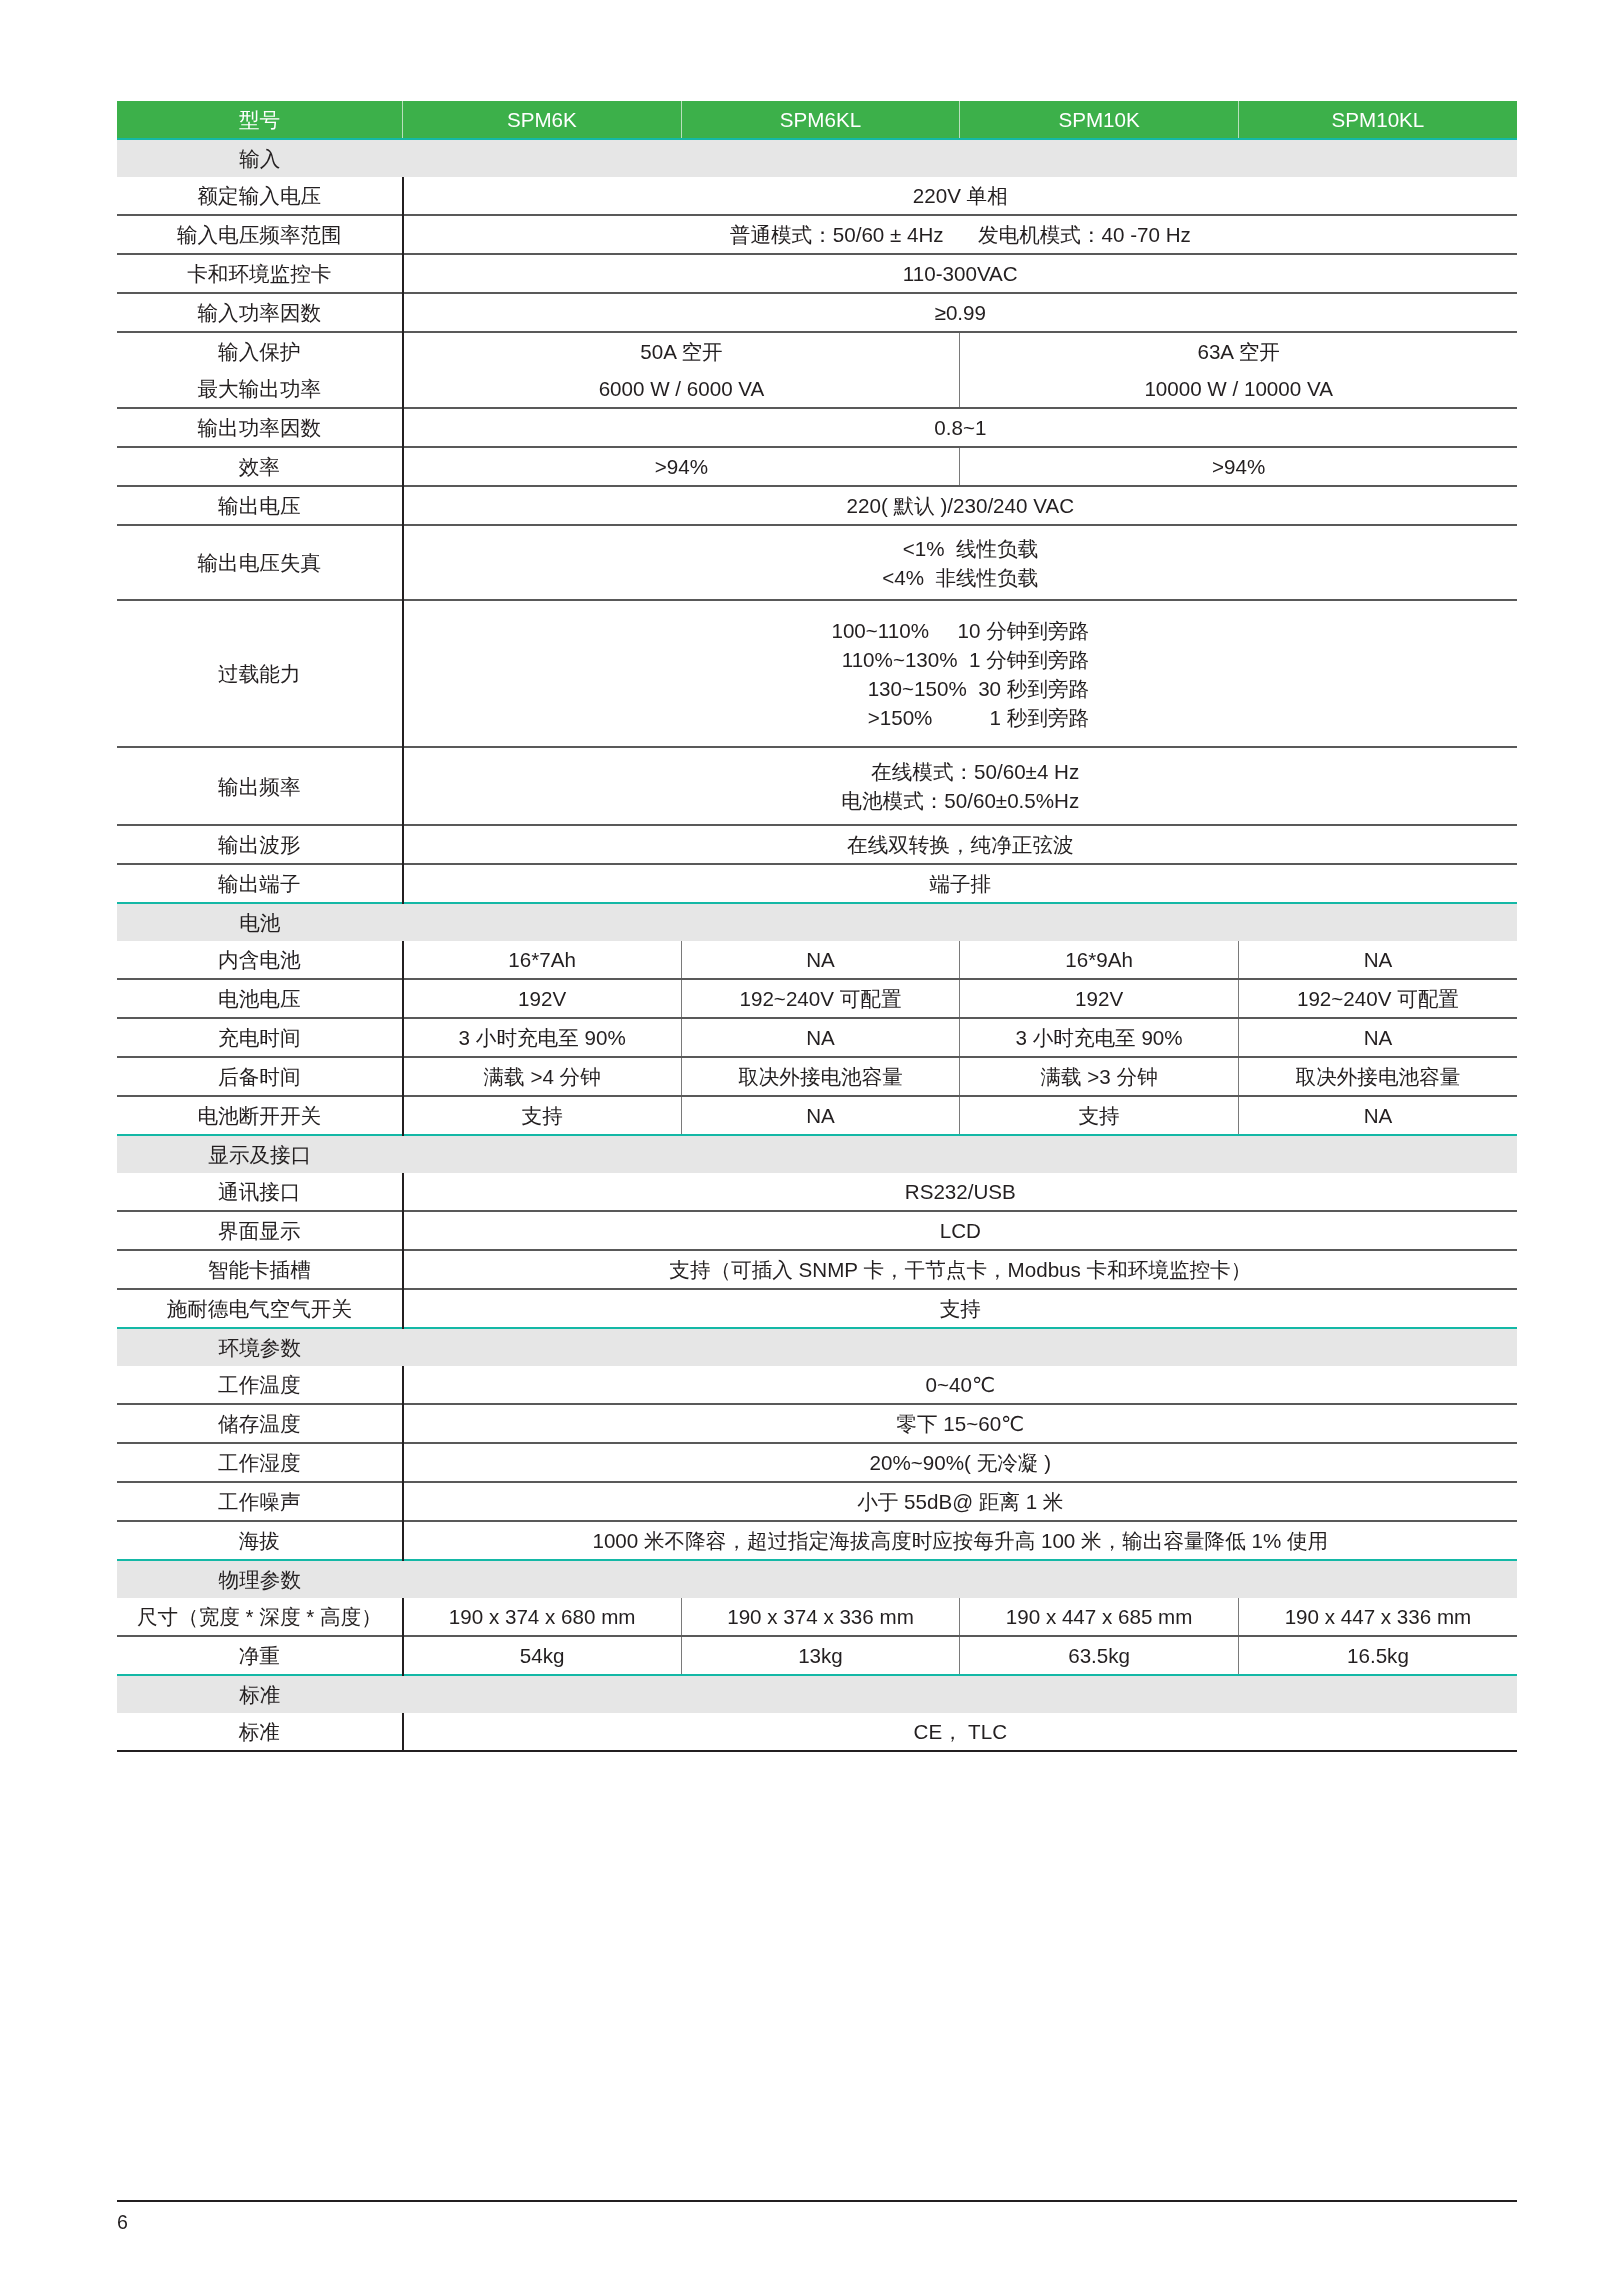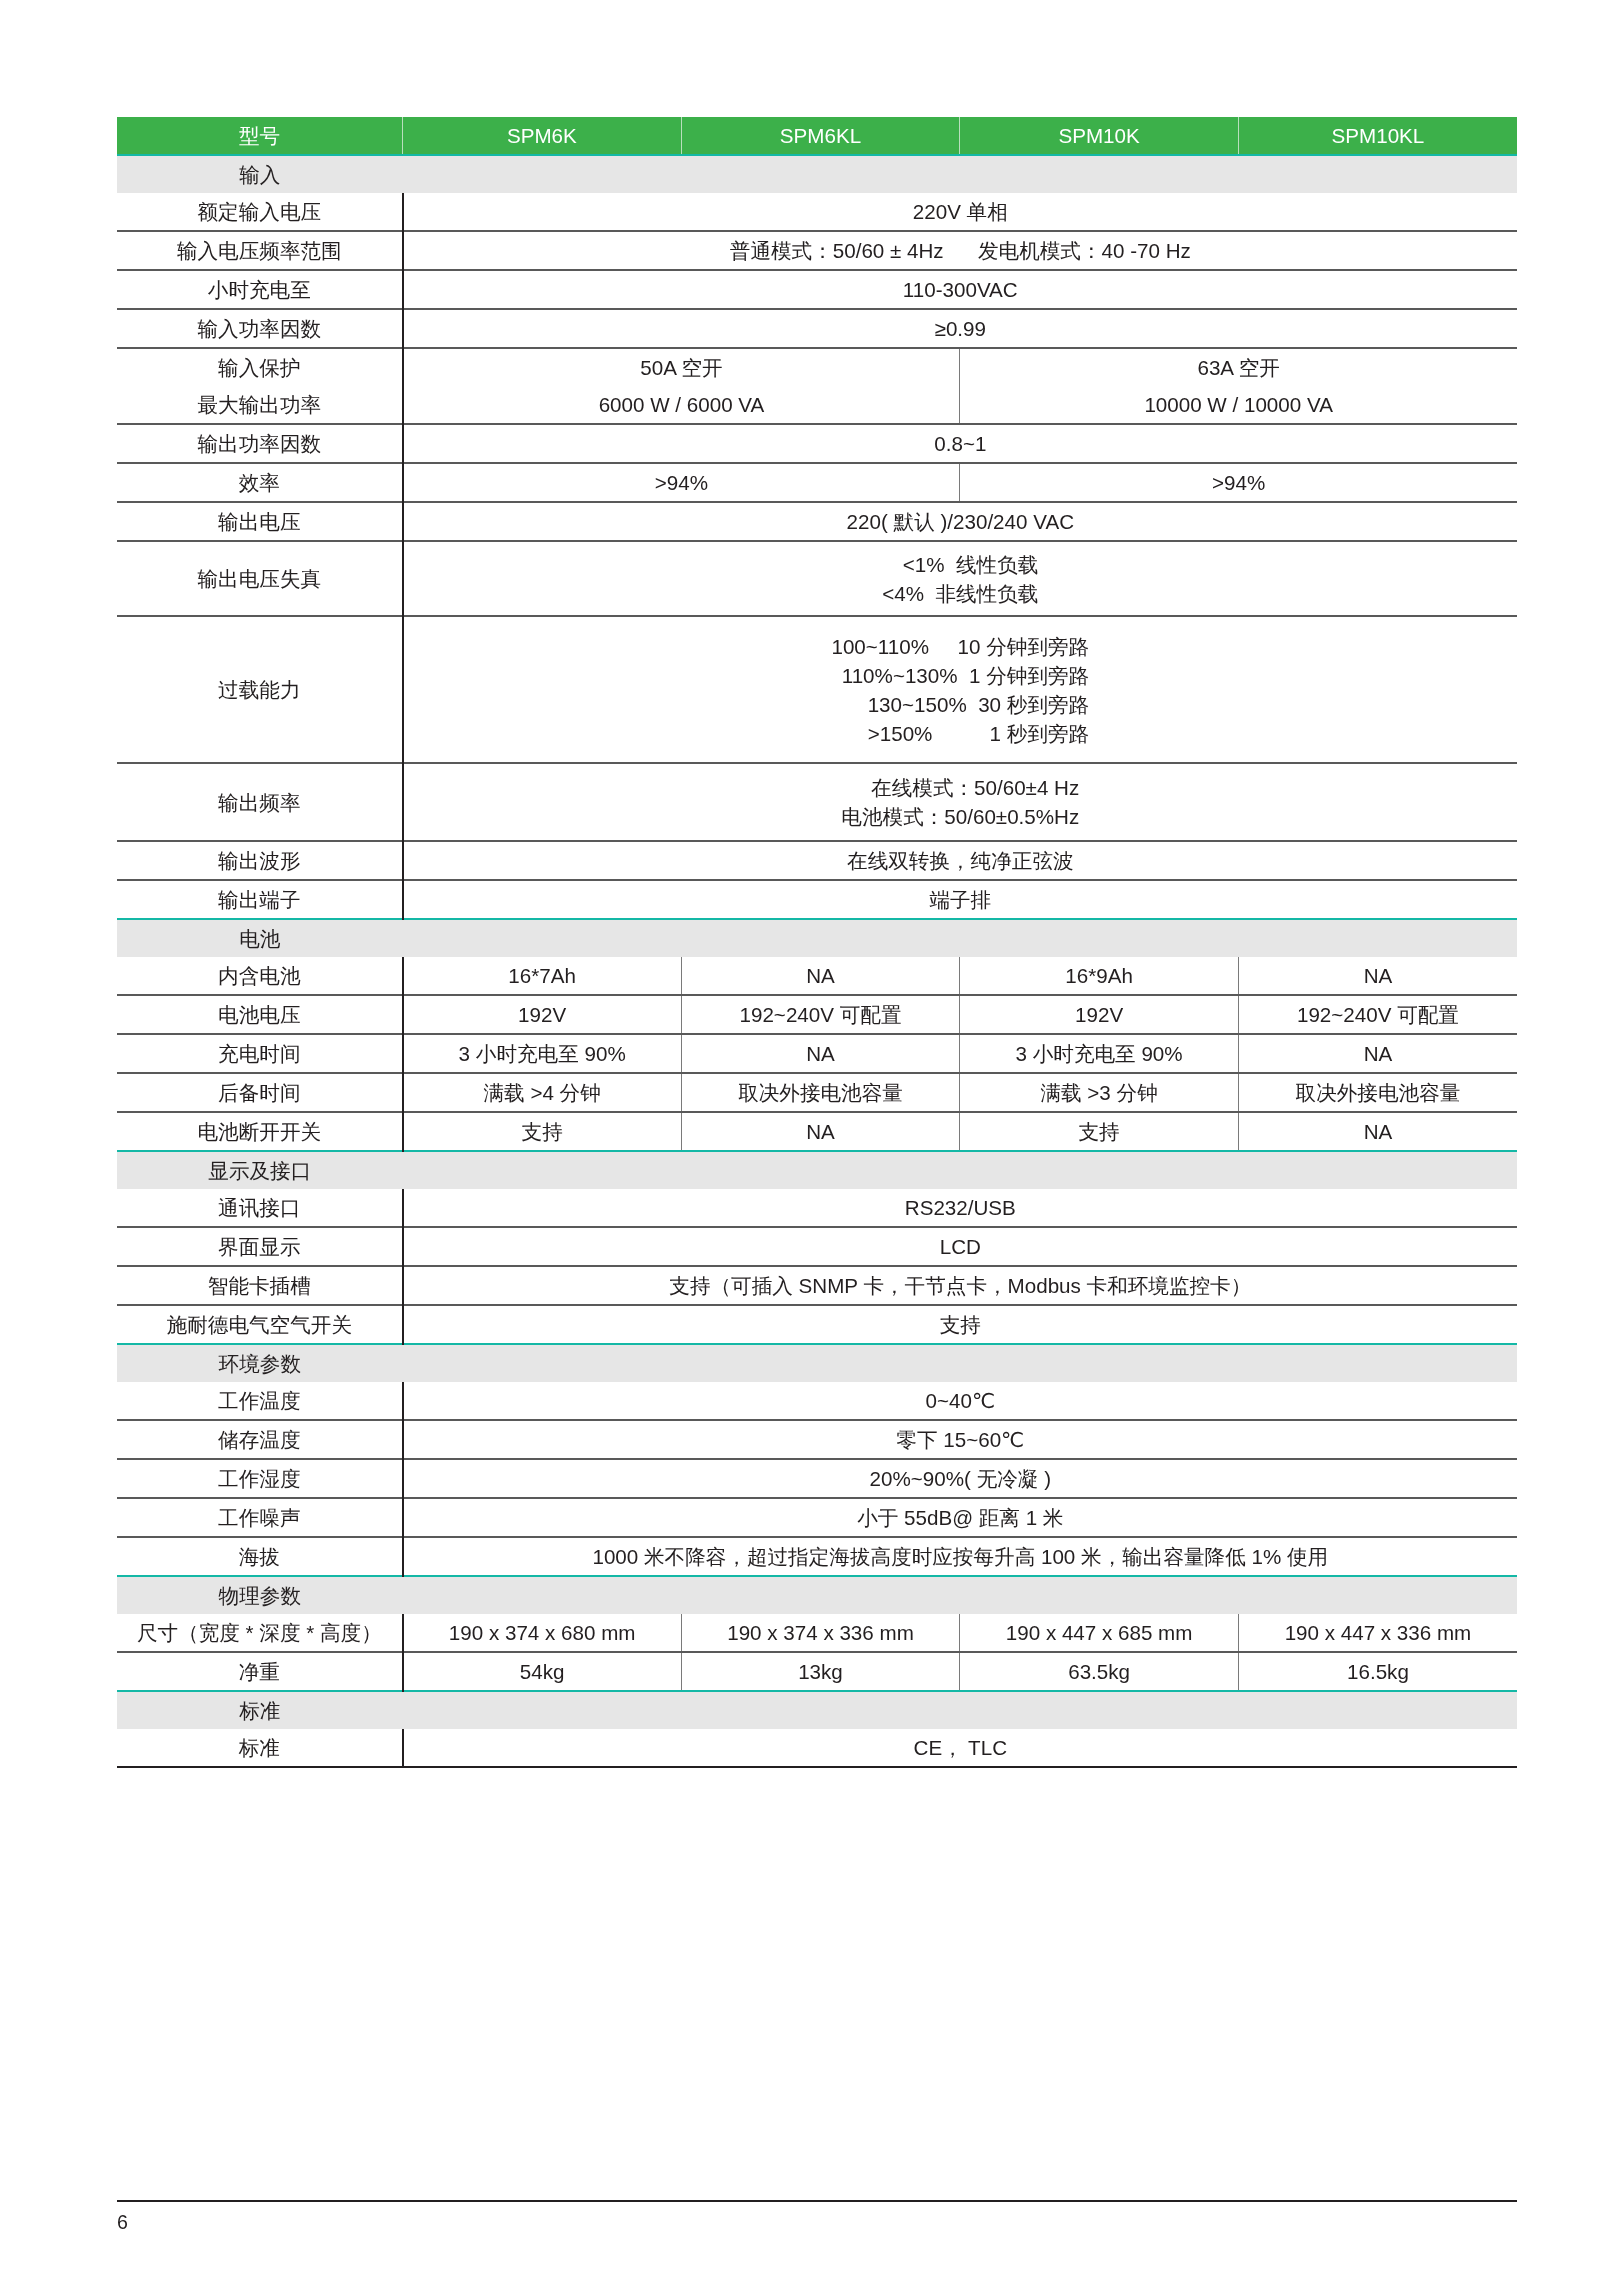--- a/index.html
+++ b/index.html
@@ -1,18 +1,18 @@
 <!DOCTYPE html>
 <html><head>
 <meta charset="utf-8">
 <style>
   html, body { margin: 0; padding: 0; background: #ffffff; }
   body { width: 1621px; height: 2293px; position: relative; font-family: "Liberation Sans", "DejaVu Sans", sans-serif; color: #231f20; }
   .spec-table {
-    position: absolute; left: 117px; top: 117px; width: 1400px;
+    position: absolute; left: 117px; top: 101px; width: 1400px;
     border-collapse: collapse; table-layout: fixed; font-size: 20.6px;
   }
   .spec-table col.c0 { width: 285px; }
   .spec-table col.cx { width: 278px; }
   .spec-table td, .spec-table th {
     text-align: center; vertical-align: middle; padding: 0; line-height: 29px;
   }
   .spec-table thead th {
     background: #3cb04a; color: #ffffff; font-weight: normal; height: 37px;
     border-left: 1px solid #b9dfbd;
@@ -65,21 +65,21 @@
     </tr>
     <tr class="row first">
       <td class="label">额定输入电压</td>
       <td colspan="4">220V 单相</td>
     </tr>
     <tr class="row">
       <td class="label">输入电压频率范围</td>
       <td colspan="4" style="white-space:pre">普通模式：50/60 ± 4Hz      发电机模式：40 -70 Hz</td>
     </tr>
     <tr class="row">
-      <td class="label">小时充电至</td>
+      <td class="label">卡和环境监控卡</td>
       <td colspan="4">110-300VAC</td>
     </tr>
     <tr class="row">
       <td class="label">输入功率因数</td>
       <td colspan="4">≥0.99</td>
     </tr>
     <tr class="row">
       <td class="label">输入保护</td>
       <td colspan="2">50A 空开</td>
       <td colspan="2">63A 空开</td>

